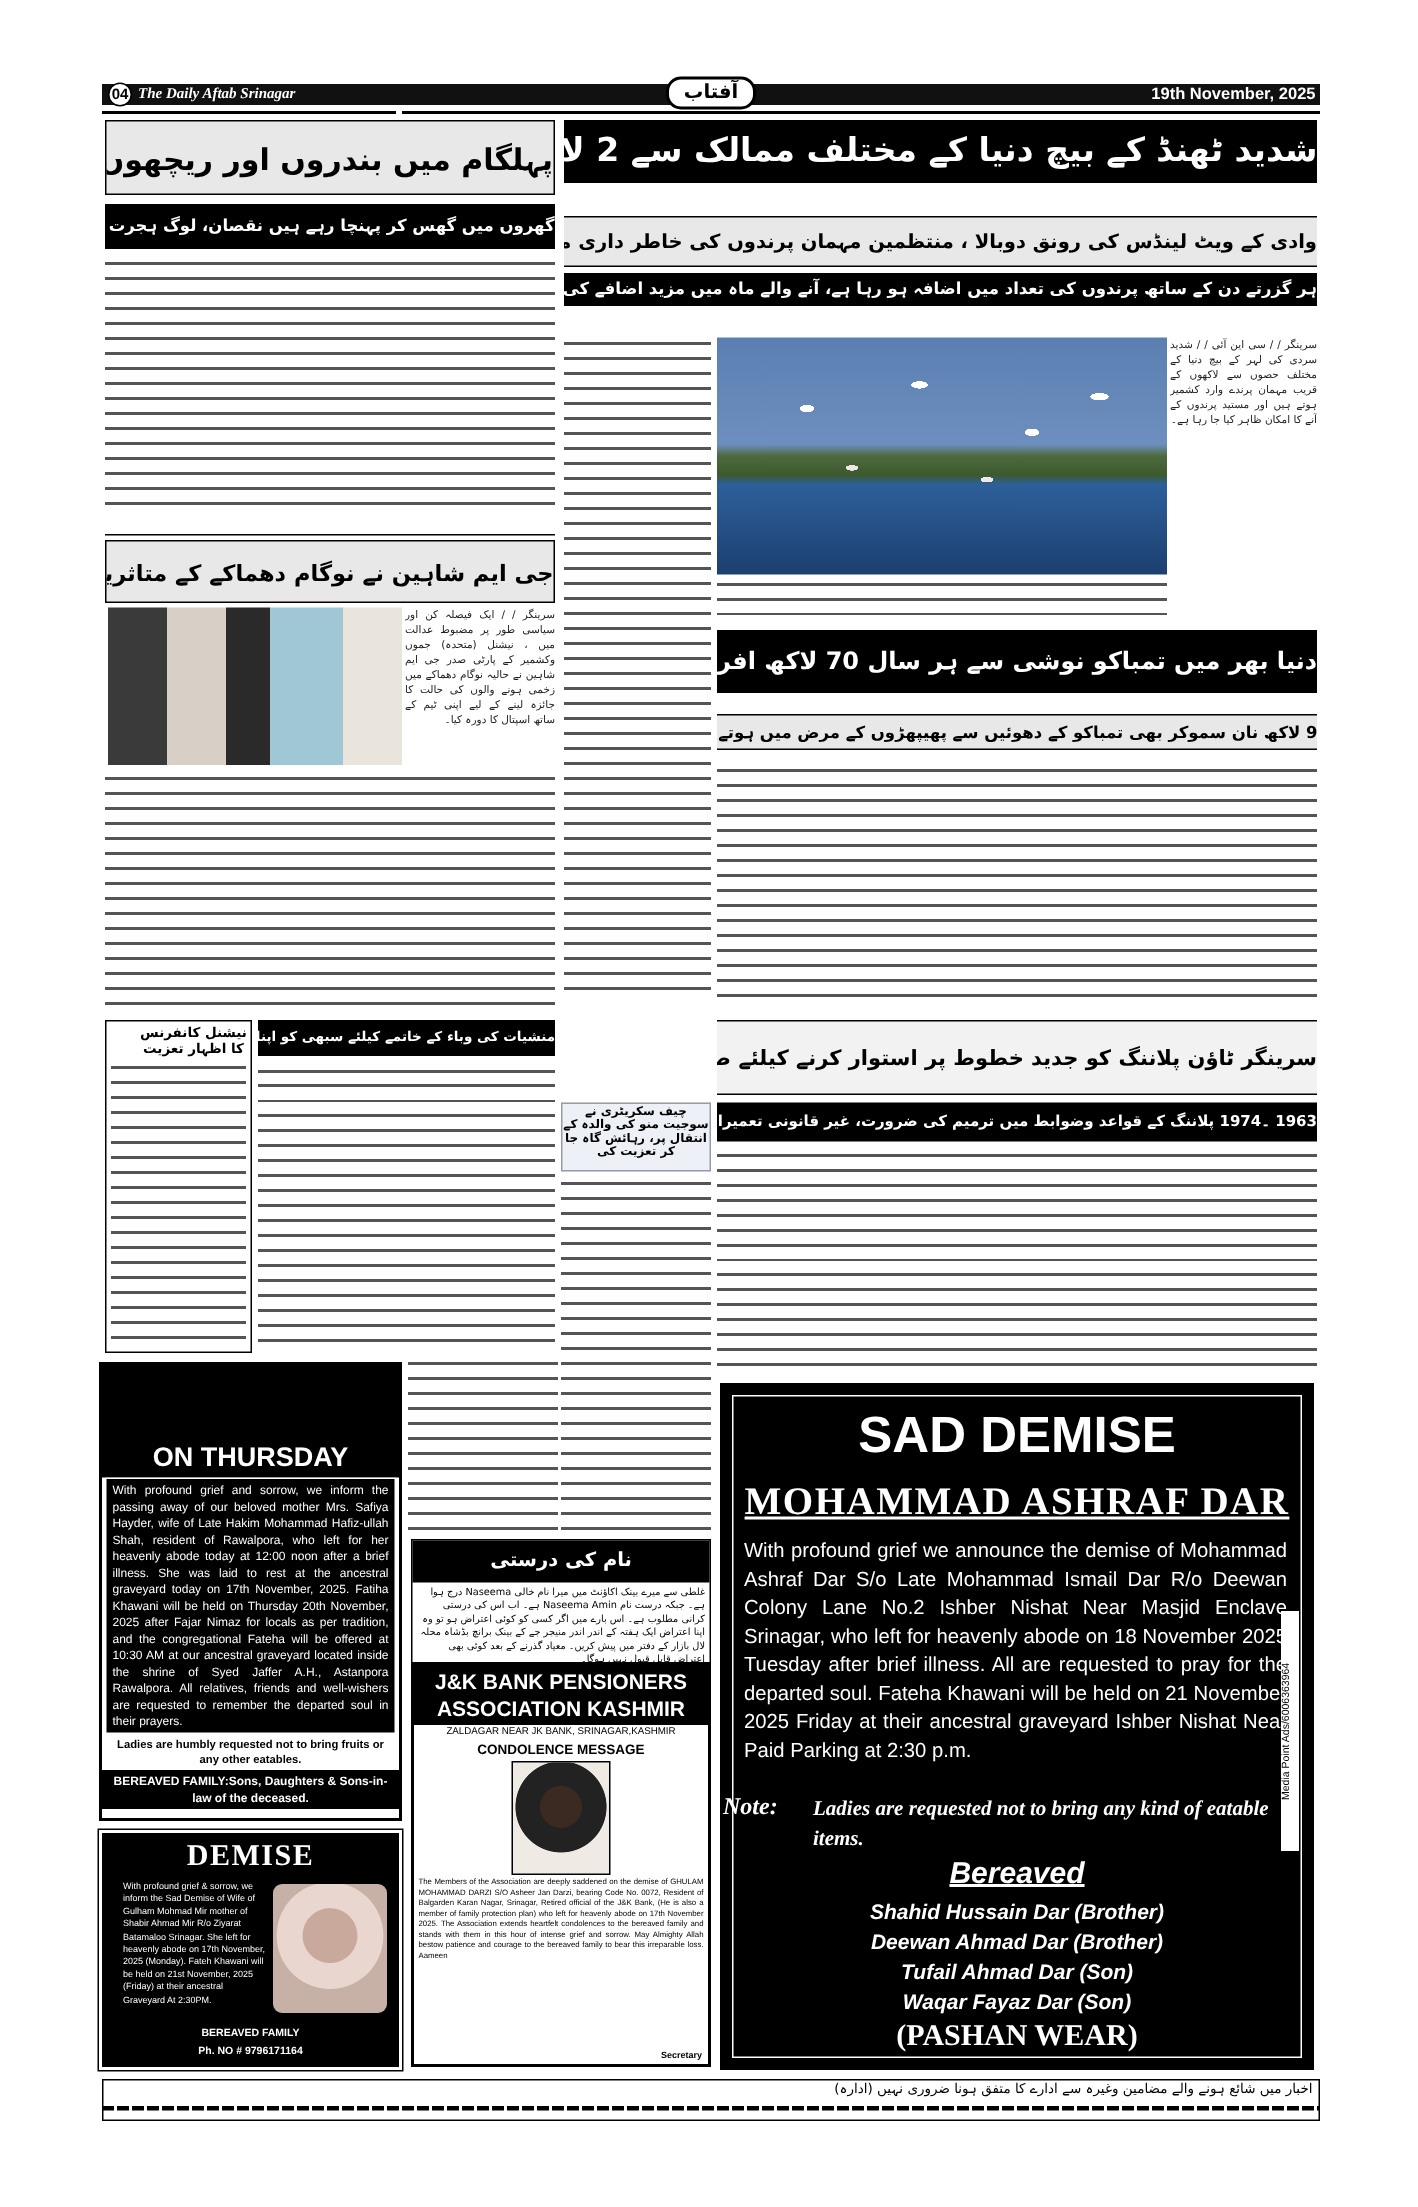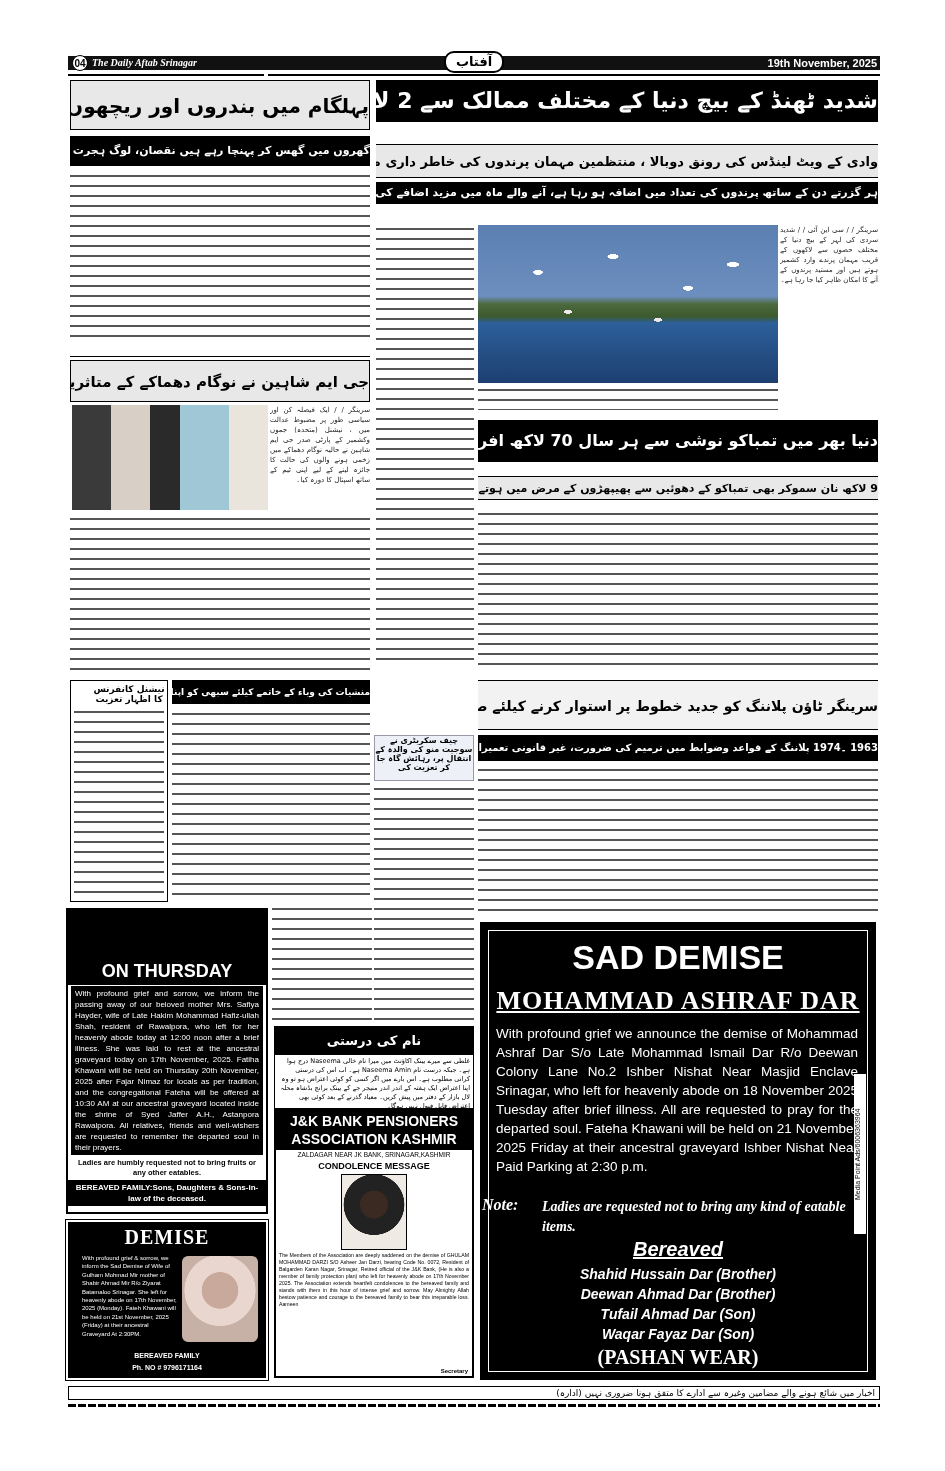--- a/index.html
+++ b/index.html
@@ -158,14 +158,14 @@
   <div class="en" style="position:absolute;left:0;right:0;top:340px;text-align:center;font-size:14px;font-weight:bold;font-style:italic;line-height:20px;">
     <div>Shahid Hussain Dar (Brother)</div>
     <div>Deewan Ahmad Dar (Brother)</div>
     <div>Tufail Ahmad Dar (Son)</div>
     <div>Waqar Fayaz Dar (Son)</div>
   </div>
   <div class="serif" style="position:absolute;left:0;right:0;top:422px;text-align:center;font-size:20px;font-weight:bold;">(PASHAN WEAR)</div>
   <div class="en" style="position:absolute;right:8px;top:150px;width:12px;height:160px;background:#fff;color:#000;font-size:7px;writing-mode:vertical-rl;transform:rotate(180deg);text-align:center;">Media Point Ads/6006363964</div>
 </section>
 
-<div class="abs ur" style="left:68px;top:1386px;width:812px;height:14px;border:1px solid #000;font-size:9px;line-height:13px;padding:0 4px;">اخبار میں شائع ہونے والے مضامین وغیرہ سے ادارے کا متفق ہونا ضروری نہیں (ادارہ)</div>
+<div class="abs ur" style="left:68px;top:1386px;width:812px;height:28px;border:1px solid #000;font-size:9px;line-height:13px;padding:0 4px;">اخبار میں شائع ہونے والے مضامین وغیرہ سے ادارے کا متفق ہونا ضروری نہیں (ادارہ)</div>
 <div class="abs dashes" style="left:68px;top:1404px;width:812px;"></div>
 
 </body></html>

